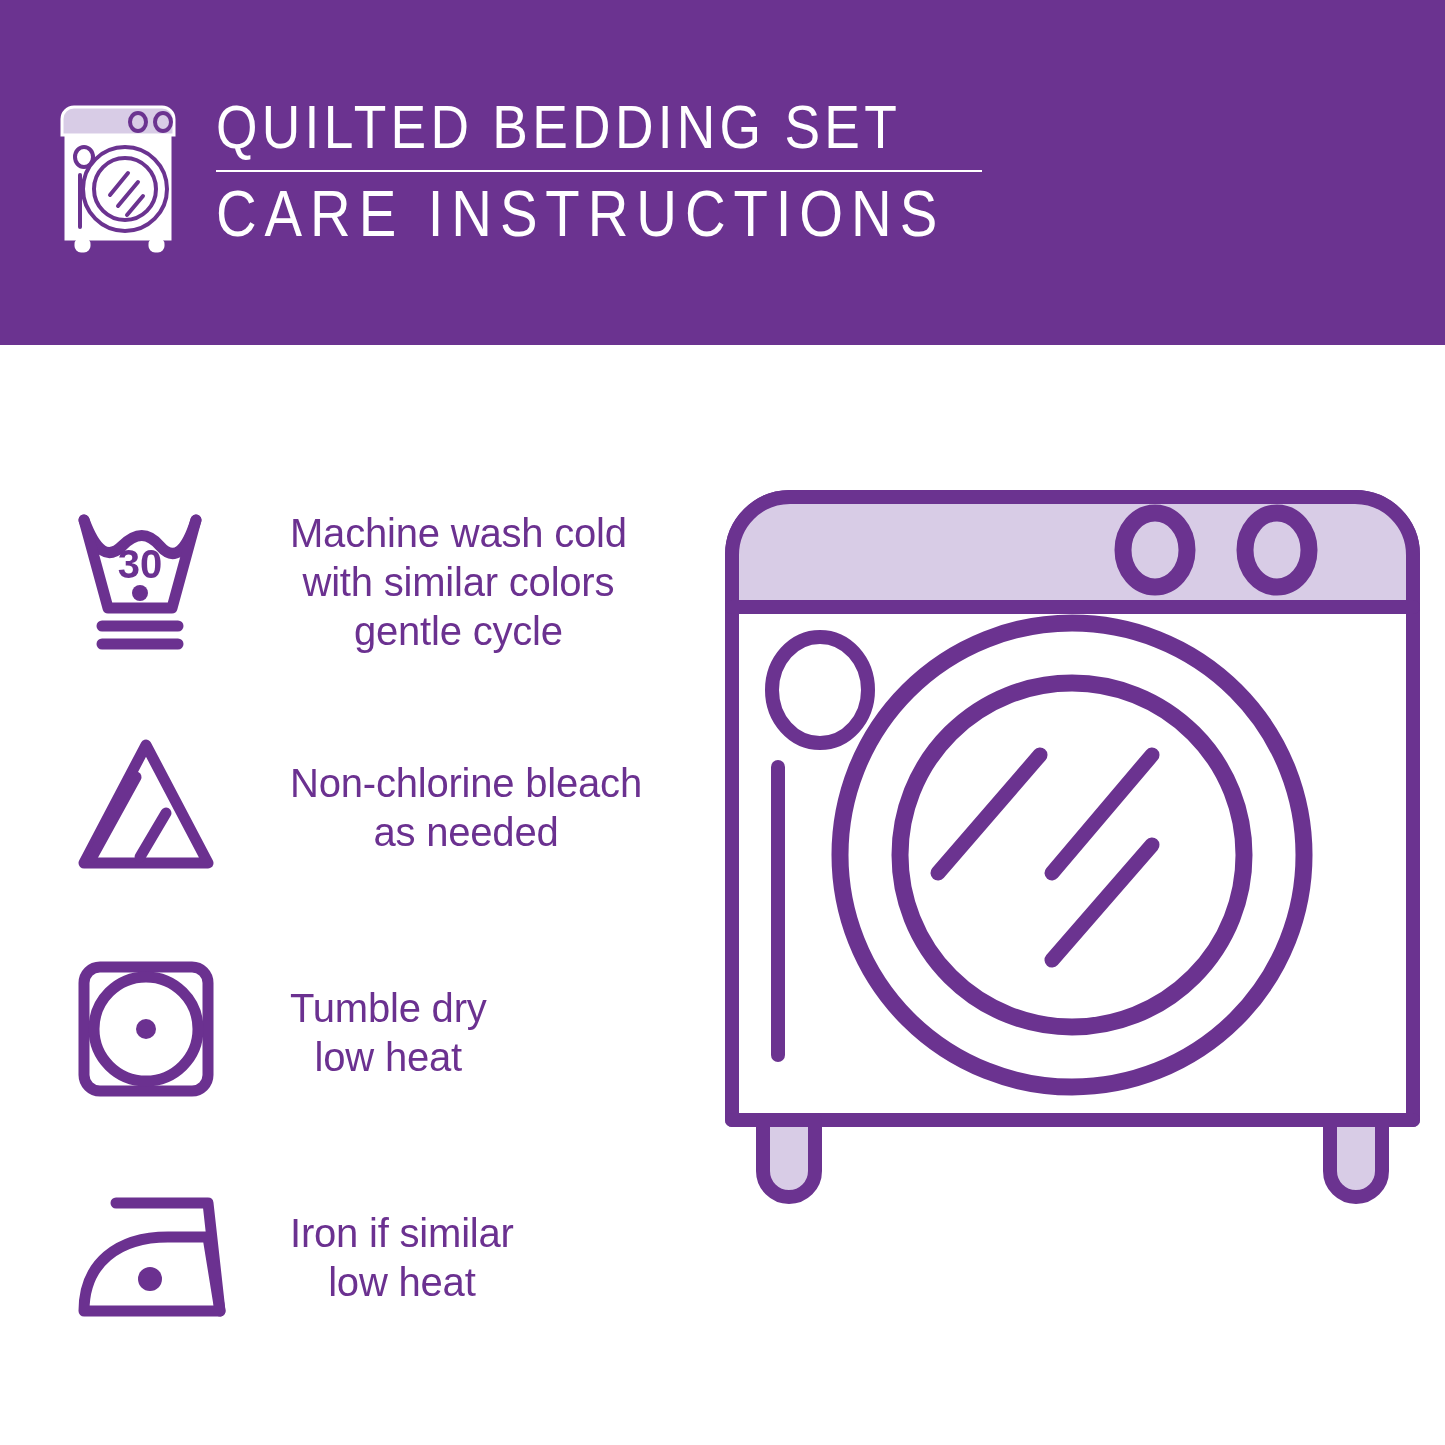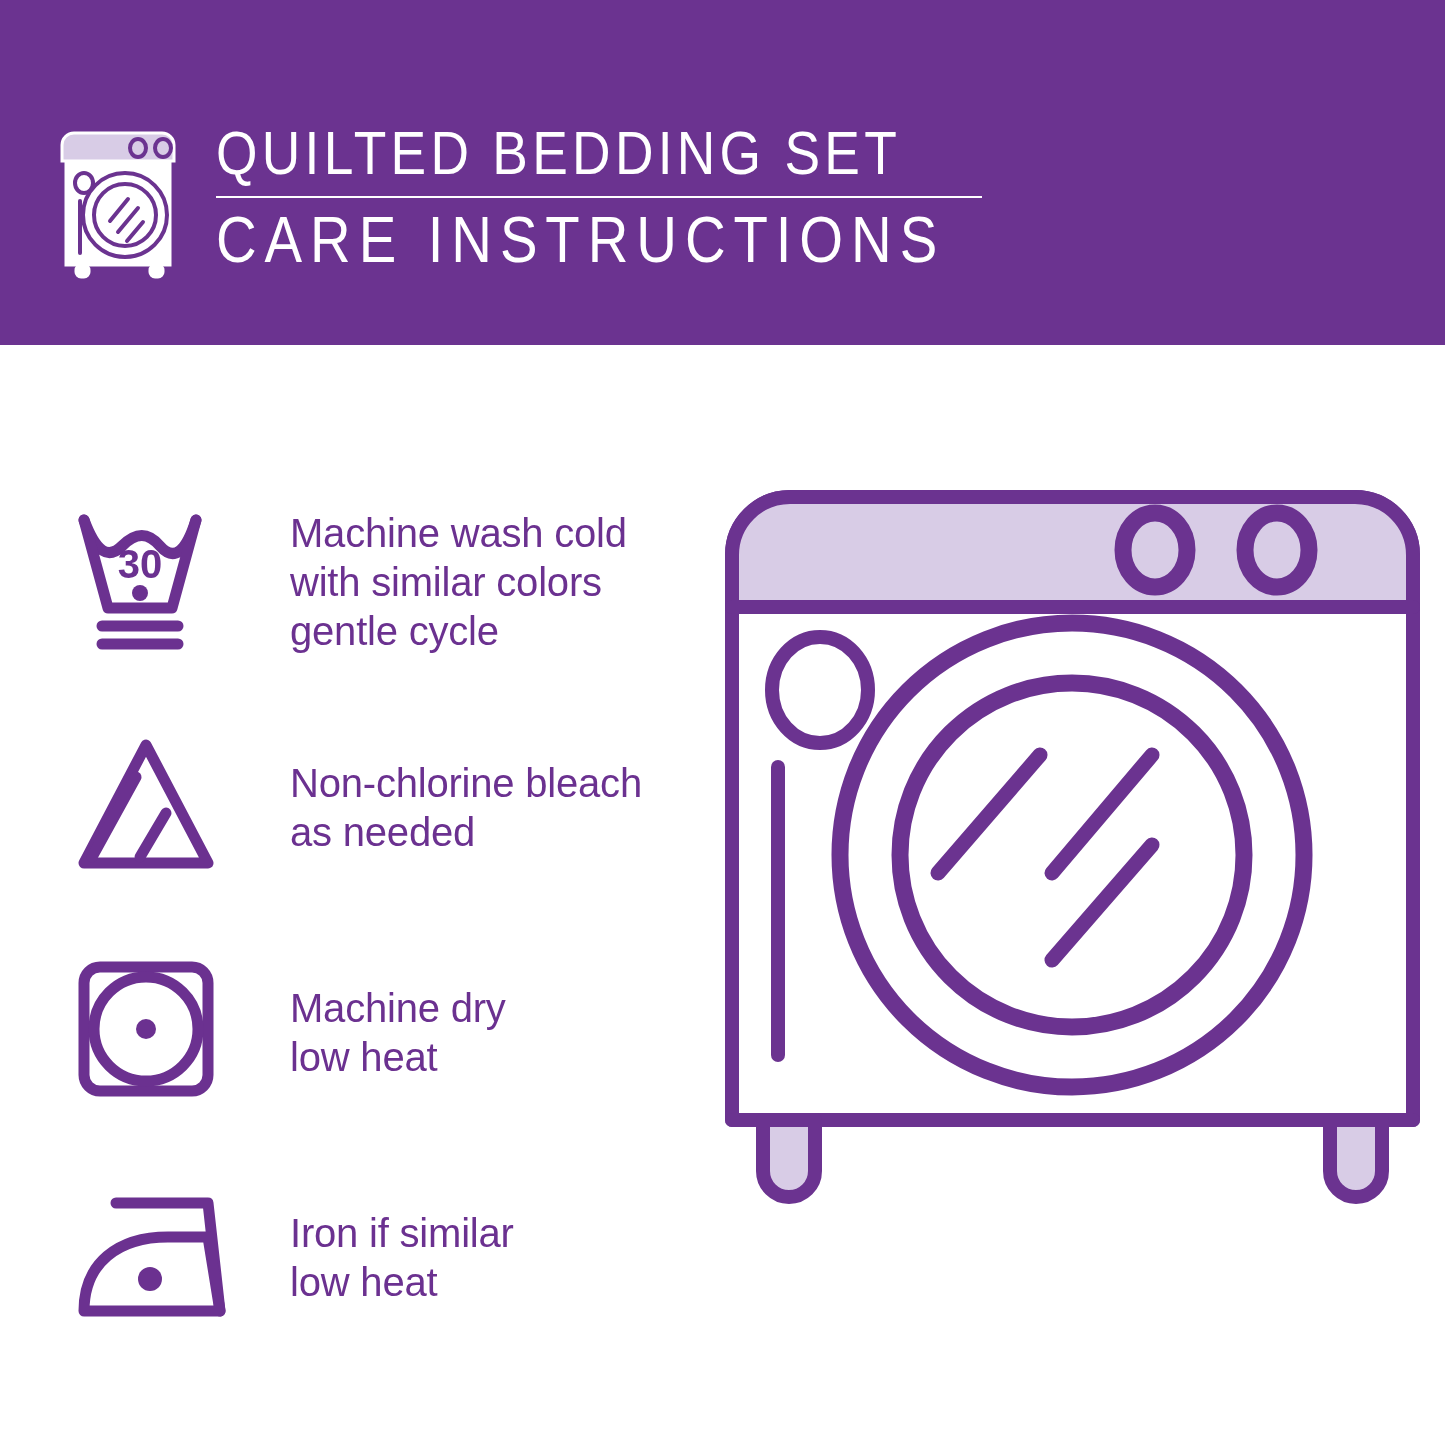--- a/index.html
+++ b/index.html
@@ -24,21 +24,20 @@
     height: 345px;
     background: #6B3390;
     box-sizing: border-box;
   }
   .header-inner {
     position: absolute;
     left: 60px;
     top: 95px;
     display: flex;
     align-items: flex-start;
-    margin-top: 26px;
   }
   .header-icon {
     width: 128px;
     height: 150px;
     flex: 0 0 auto;
     margin-top: 8px;
   }
   .header-titles {
     margin-left: 28px;
     display: flex;
@@ -86,20 +85,21 @@
   .care-list {
     position: absolute;
     left: 60px;
     top: 125px;
     width: 640px;
   }
   .care-row {
     display: flex;
     align-items: center;
     height: 225px;
+    text-align: center;
   }
   .care-icon-cell {
     width: 230px;
     flex: 0 0 230px;
     display: flex;
     align-items: center;
     justify-content: flex-start;
     padding-left: 14px;
     box-sizing: border-box;
   }
@@ -206,21 +206,21 @@
     <div class="care-row">
       <div class="care-icon-cell">
         <svg width="152" height="152" viewBox="0 0 152 152" aria-hidden="true">
           <g fill="none" stroke="#6B3190" stroke-width="11" stroke-linecap="round" stroke-linejoin="round">
             <rect x="10" y="10" width="124" height="124" rx="16"></rect>
             <circle cx="72" cy="72" r="52"></circle>
           </g>
           <circle cx="72" cy="72" r="10" fill="#6B3190"></circle>
         </svg>
       </div>
-      <div class="care-text">Machine dry
+      <div class="care-text">Tumble dry
 low heat</div>
     </div>
 
     <div class="care-row">
       <div class="care-icon-cell">
         <svg width="172" height="130" viewBox="0 0 172 130" aria-hidden="true">
           <g fill="none" stroke="#6B3190" stroke-width="11" stroke-linecap="round" stroke-linejoin="round">
 
             <path d="M42 10 L 134 10 L 146 118"></path>
 

